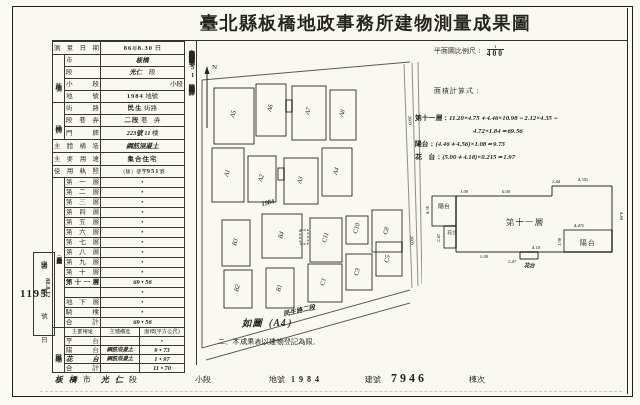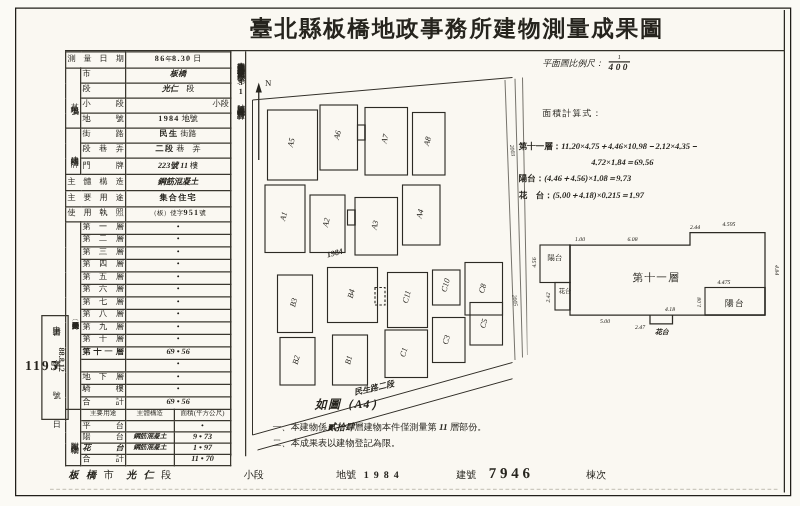--- a/index.html
+++ b/index.html
@@ -52,28 +52,28 @@
 
   
   .map-header { position:absolute; left:200px; top:44px; width:226px; display:flex;
     align-items:flex-start; font-size:7px; white-space:nowrap; }
   .sheet-no { margin-left:auto; }
   .frac { display:inline-block; text-align:center; vertical-align:middle; margin:0 2px; }
   .frac .num { display:block; font-size:5px; line-height:4px; border-bottom:1px solid #33312a; padding:0 6px; }
   .frac .den { display:block; font-weight:bold; font-size:7.5px; letter-spacing:2px; line-height:7px; }
 
   
-  .plan-scale { position:absolute; left:434px; top:45px; font-size:7px; white-space:nowrap;font-style:italic; }
+  .plan-scale { position:absolute; left:434px; top:45px; font-size:7px; white-space:nowrap; }
   .calc-label { position:absolute; left:434px; top:70px; font-size:7px; letter-spacing:1px;margin-top:16px; }
   .calc { position:absolute; left:415px; top:111px; width:218px; font-size:6.8px;
     line-height:13px; font-style:italic; font-weight:bold; white-space:nowrap; }
   .calc .cont { padding-left:58px; display:block; }
   .calc .lead { font-style:normal; font-weight:bold; }
 
-  .figure-note { position:absolute; left:252px; top:317px; font-size:9.5px;
+  .figure-note { position:absolute; left:242px; top:317px; font-size:9.5px;
     font-style:italic; font-weight:bold; letter-spacing:1px; }
   .notes { position:absolute; left:218px; top:335px; width:290px; font-size:7.3px;
     line-height:13px; white-space:nowrap; }
 
   
   .bottom-bar { position:absolute; left:55px; top:371px; width:540px; display:flex;
     align-items:baseline; font-size:8px; white-space:nowrap; }
   .bottom-bar .hand { letter-spacing:6px; }
   .bb-gap-s { width:10px; } .bb-gap-m { width:42px; } .bb-gap-l { width:58px; }
   .bb-num { font-weight:bold; letter-spacing:4px; margin-left:6px; }
@@ -361,23 +361,20 @@
     <text class="dim" x="150" y="57">4.475</text>
     <text class="dim" x="137" y="76" transform="rotate(-90 137 76)">1.08</text>
     <text class="dim" x="56" y="88">5.00</text>
     <text class="dim" x="84" y="93">2.47</text>
     <text class="dim" x="108" y="79">4.18</text>
   </svg>
 
   <div class="figure-note">如圖（A4）</div>
 
   <div class="notes">
-    <div>
-      <span>一、本建物係</span><span class="hand">貳拾肆</span><span>層建物本件僅測量第</span> <span class="hand">11</span> <span>層部份。</span>
-    </div>
     <div>二、本成果表以建物登記為限。</div>
   </div>
 
   <div class="bottom-bar">
     <span class="hand">板橋</span>
     <span>市</span>
     <span class="bb-gap-s"></span>
     <span class="hand">光仁</span>
     <span>段</span>
     <span class="bb-gap-l"></span>

